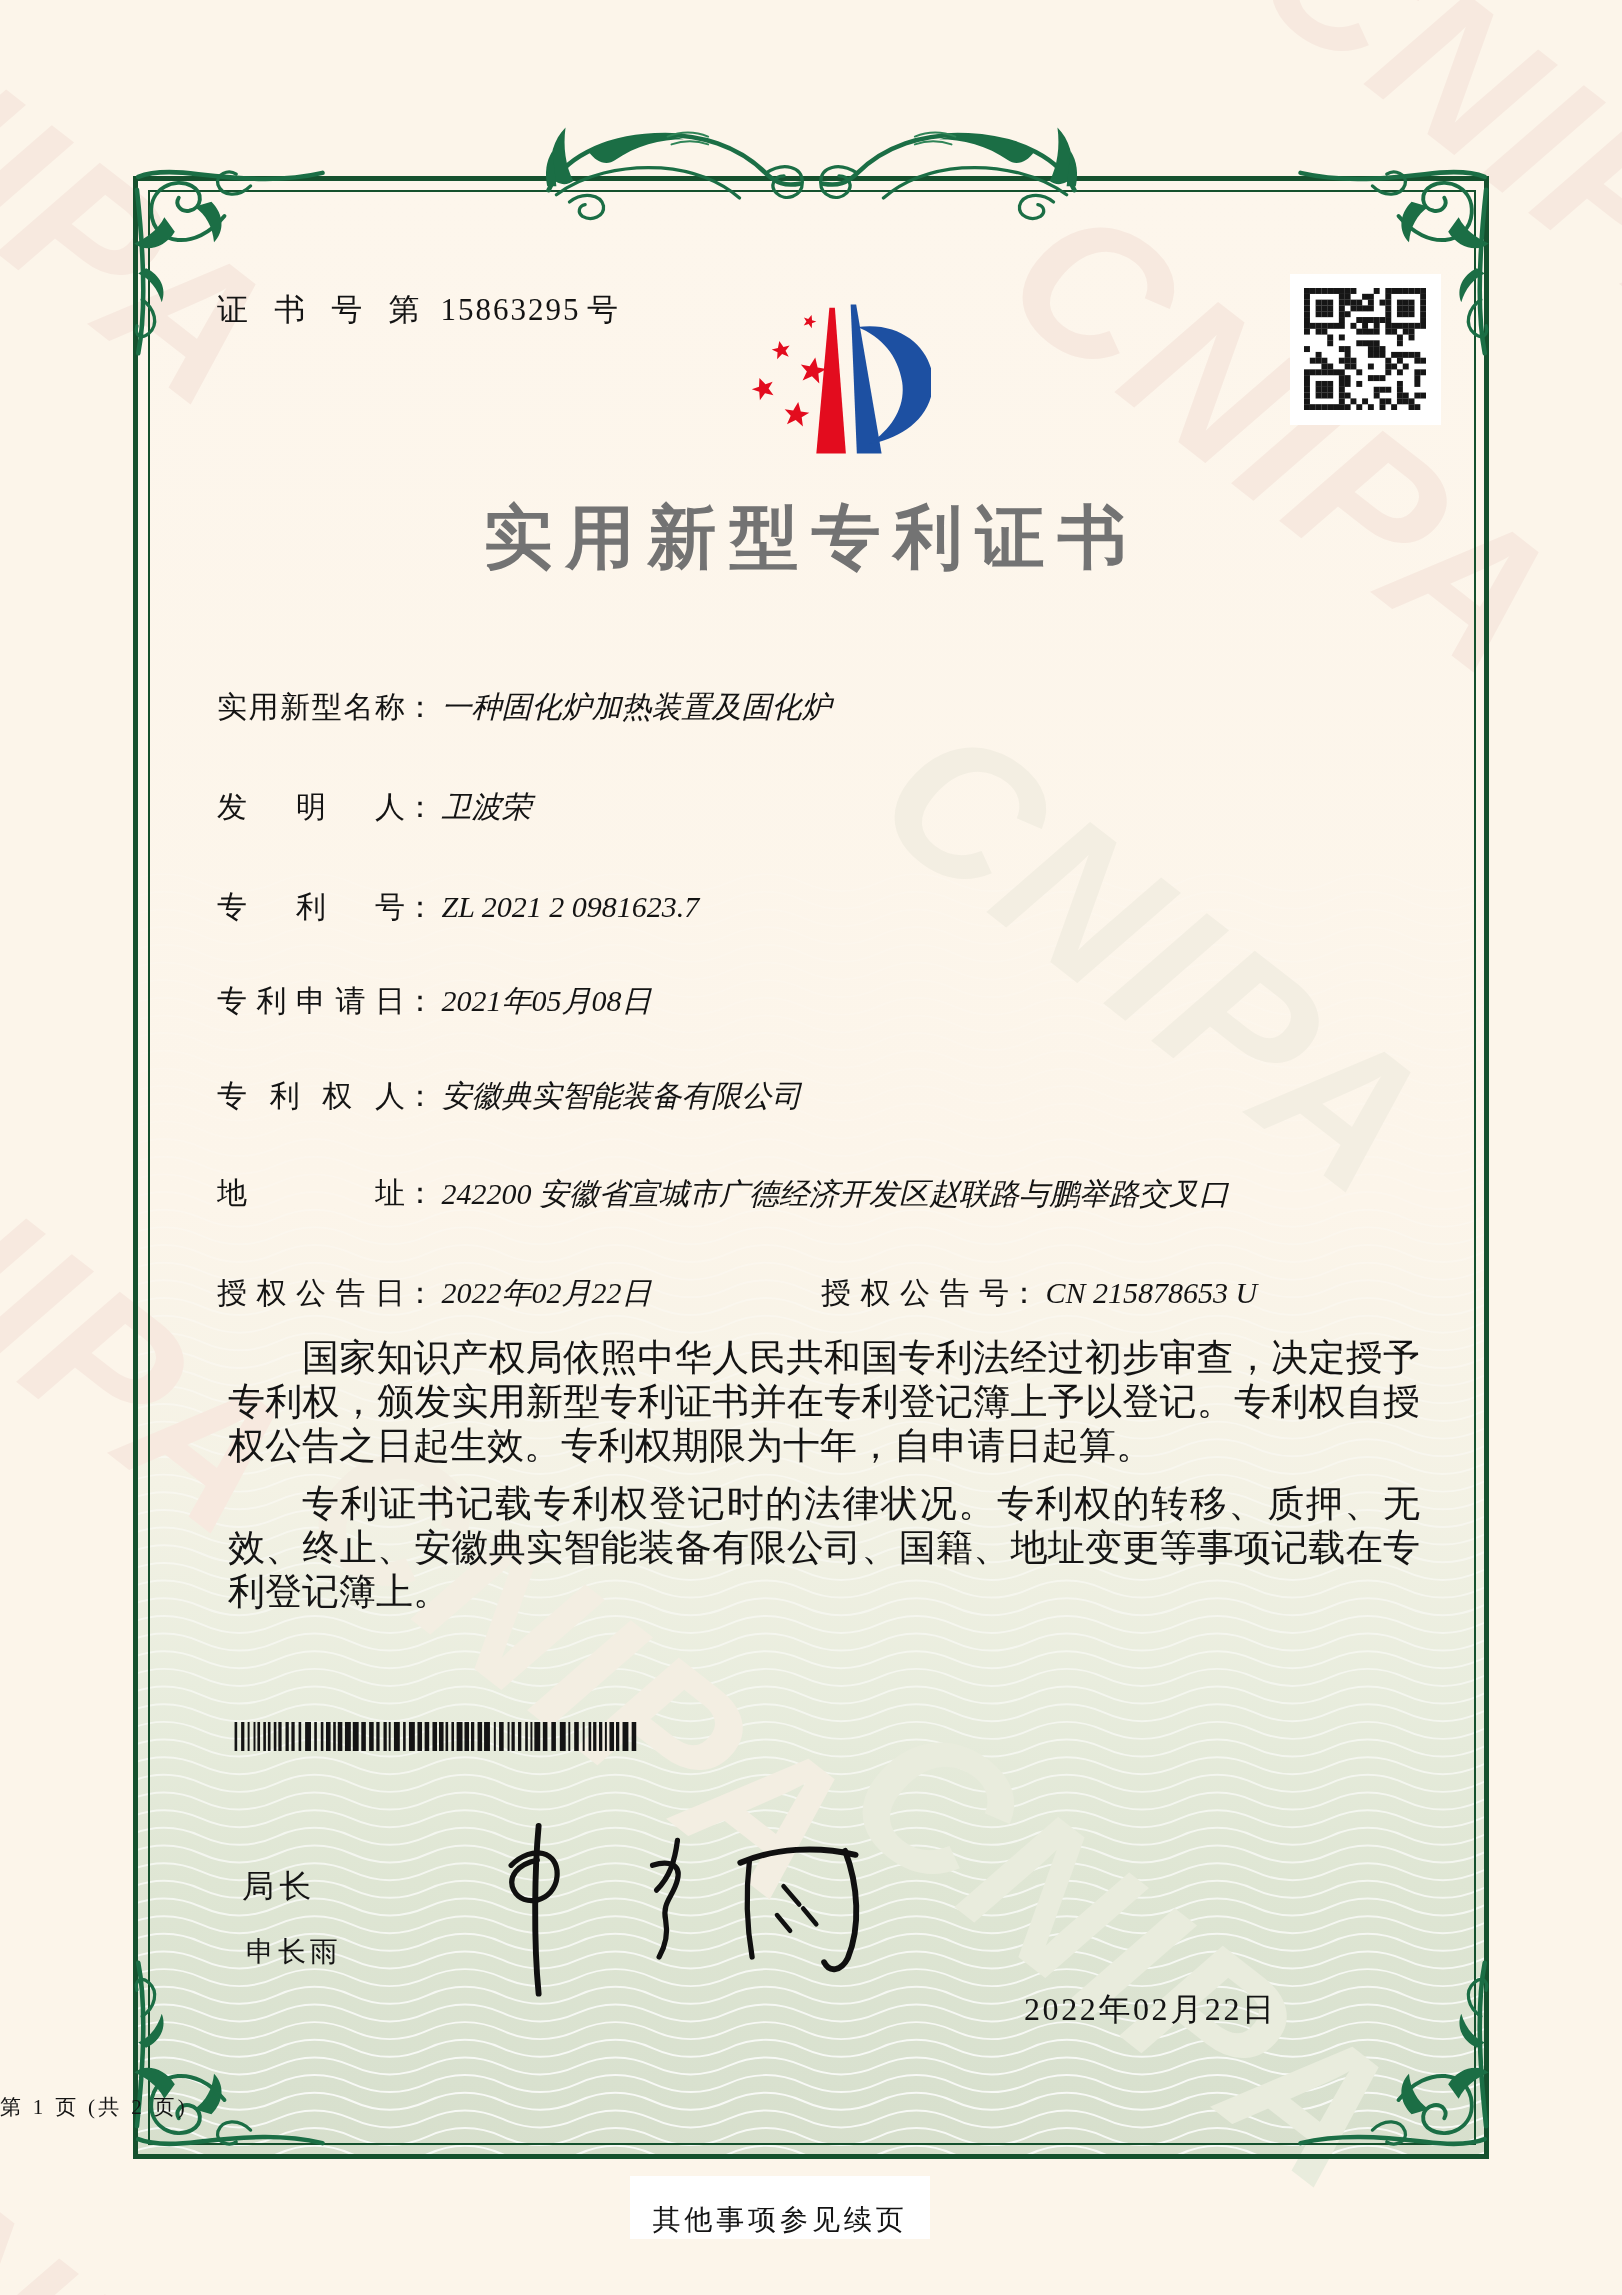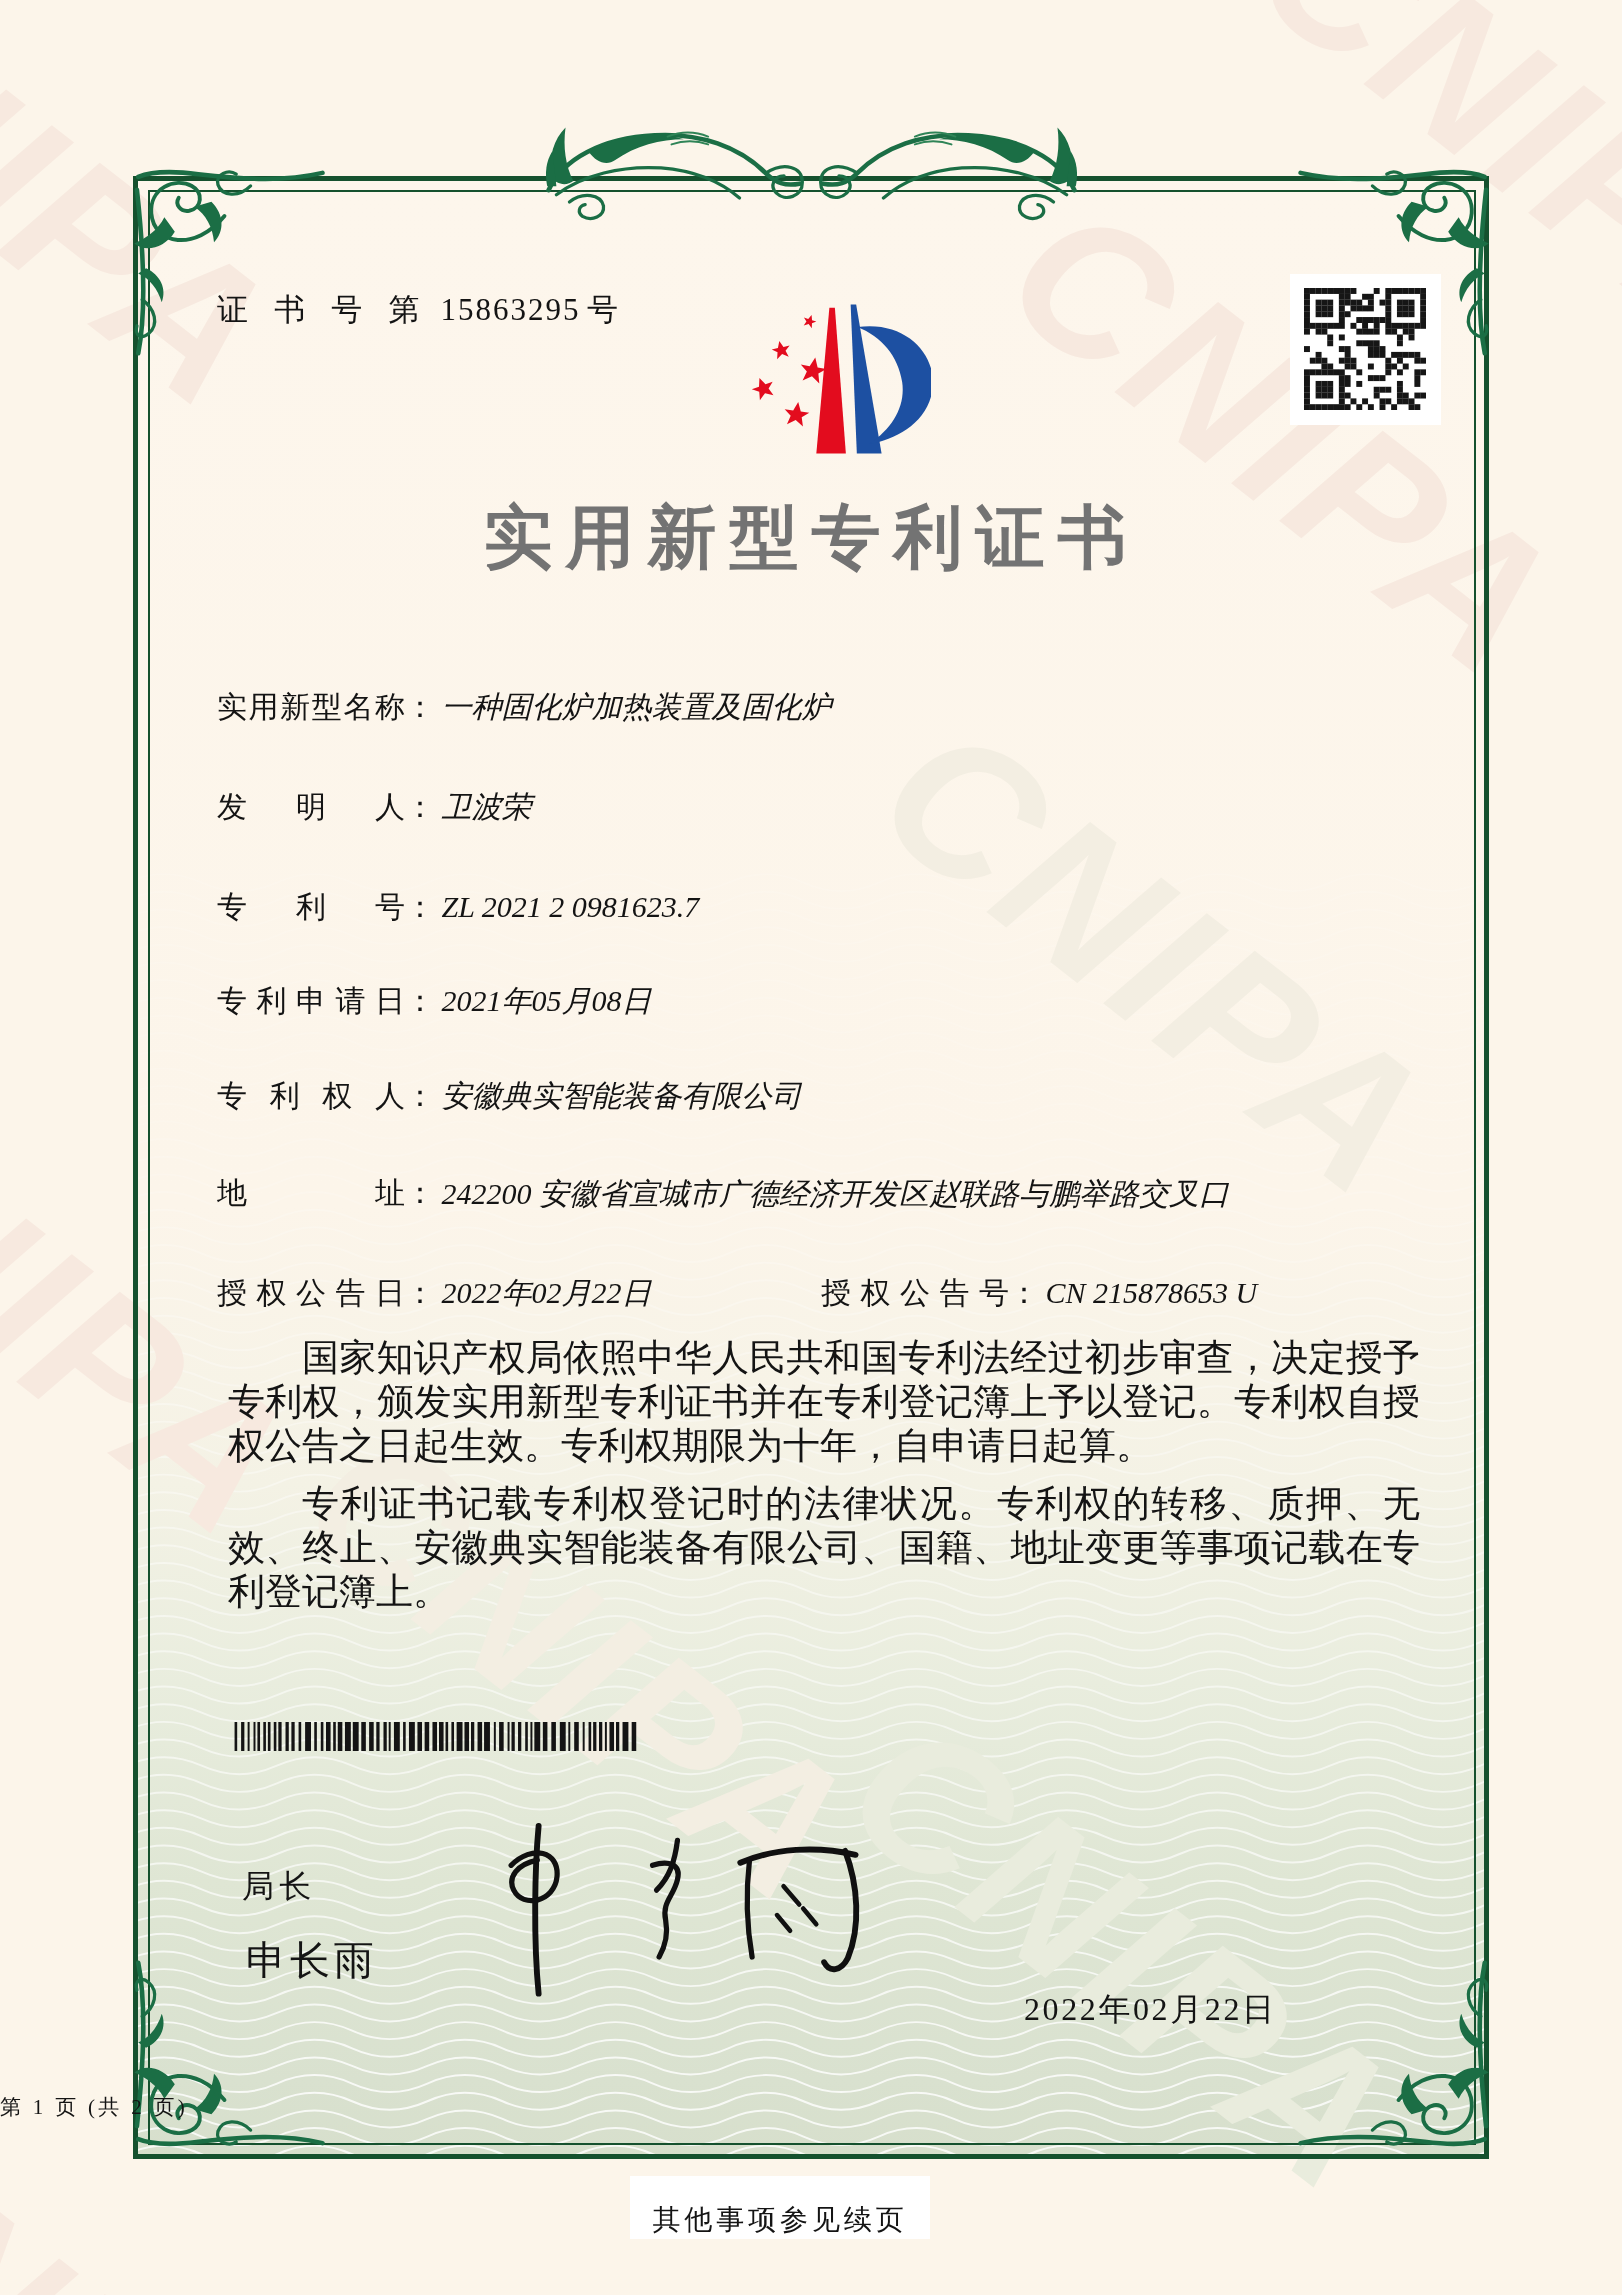--- a/index.html
+++ b/index.html
@@ -57,21 +57,21 @@
   .fvalue{white-space:nowrap;font-style:italic;}
   .fvalue.addr{white-space:normal;width:831px;line-height:41px;}
   .grant2{position:absolute;left:604px;top:0;display:flex;align-items:flex-start;}
   .body-text{
     position:absolute;left:216px;top:1336px;width:1192px;
     font-size:37px;line-height:44px;text-align:justify;z-index:4;margin-left:12px;
   }
   .body-text p{margin:0 0 14.4px 0;text-indent:2em;}
   .barcode{position:absolute;left:234px;top:1722px;}
   .sig-title{position:absolute;left:242px;top:1865px;font-size:32px;letter-spacing:5.2px;font-weight:500;}
-  .sig-name{position:absolute;left:246px;top:1933px;font-size:40px;letter-spacing:3.9px;font-weight:500;}
+  .sig-name{position:absolute;left:246px;top:1933px;font-size:28px;letter-spacing:3.9px;font-weight:500;}
   .sig-hand{position:absolute;left:481px;top:1822px;}
   .grant-date-bottom{position:absolute;left:1024px;top:1988px;font-size:32px;letter-spacing:2.6px;}
   .page-info{position:absolute;left:0;top:2093px;width:1552px;text-align:left;font-size:21px;letter-spacing:3.3px;}
   .cont-note{
     position:absolute;left:630px;top:2176px;width:300px;height:63px;background:#ffffff;
     display:flex;align-items:flex-end;justify-content:center;
     font-size:28px;letter-spacing:3.9px;
   }
 </style>
 </head>

